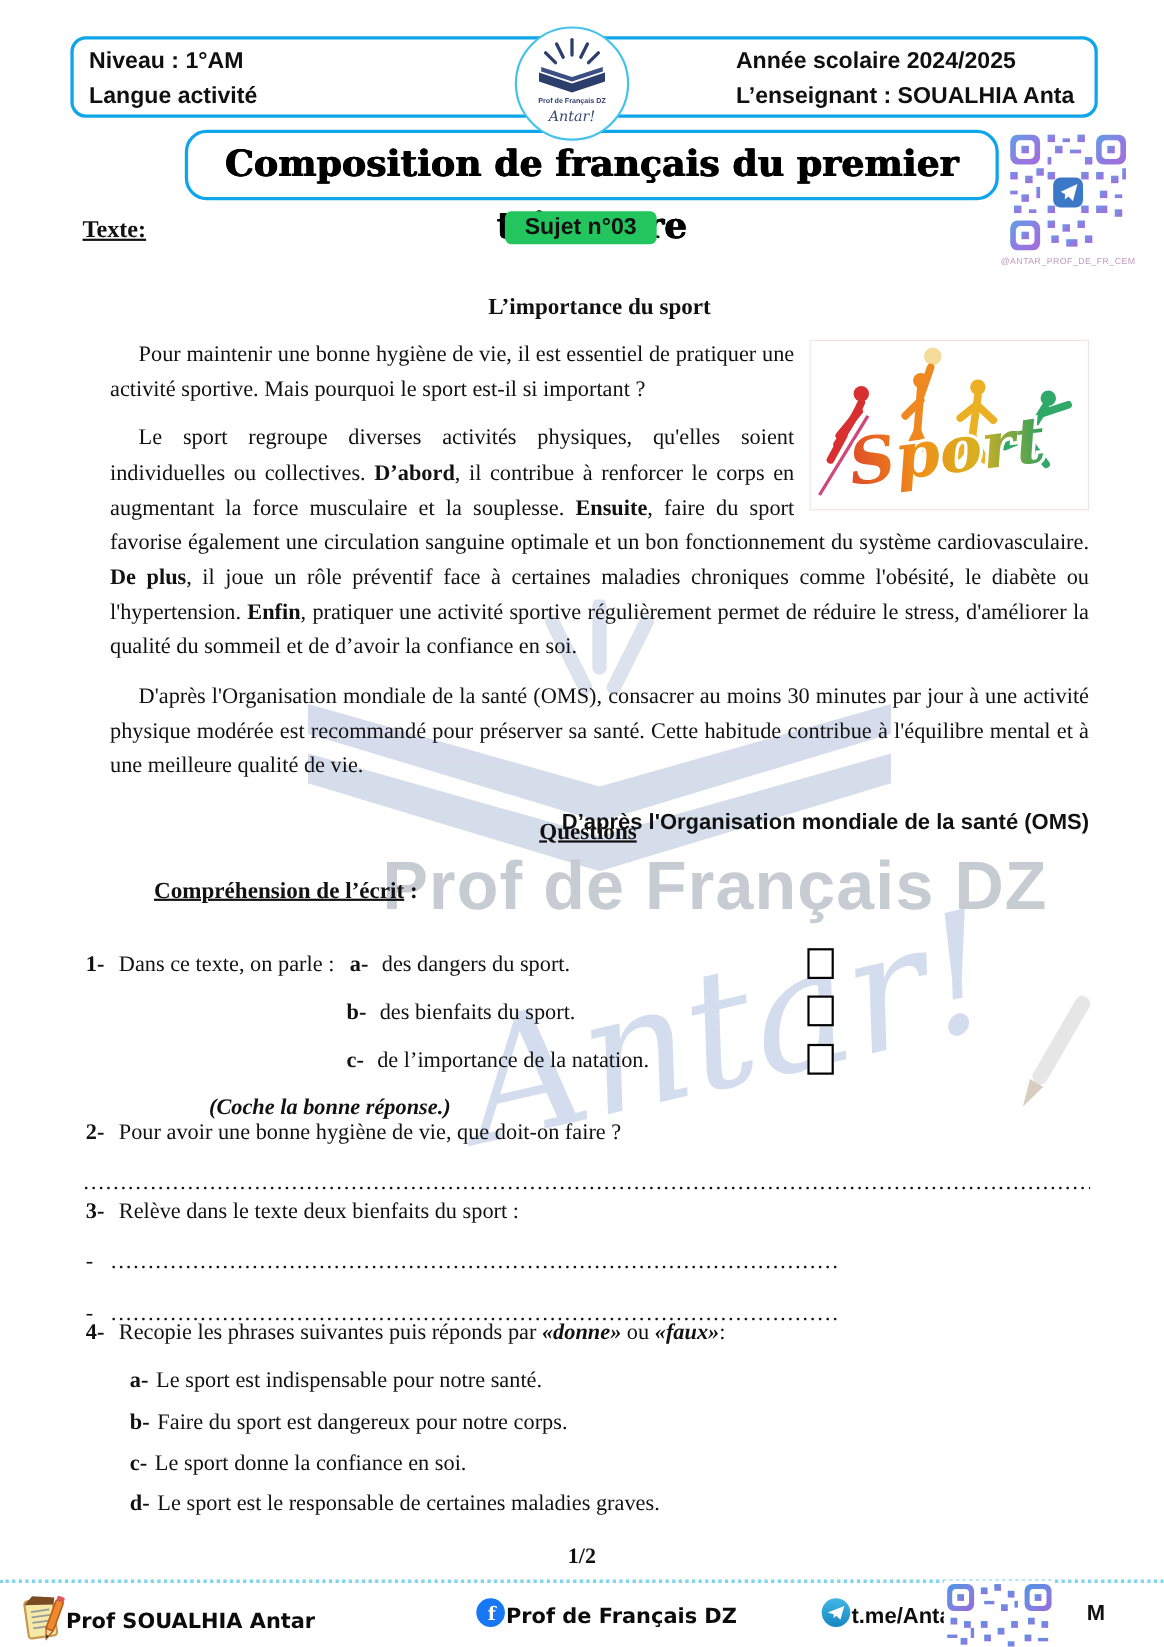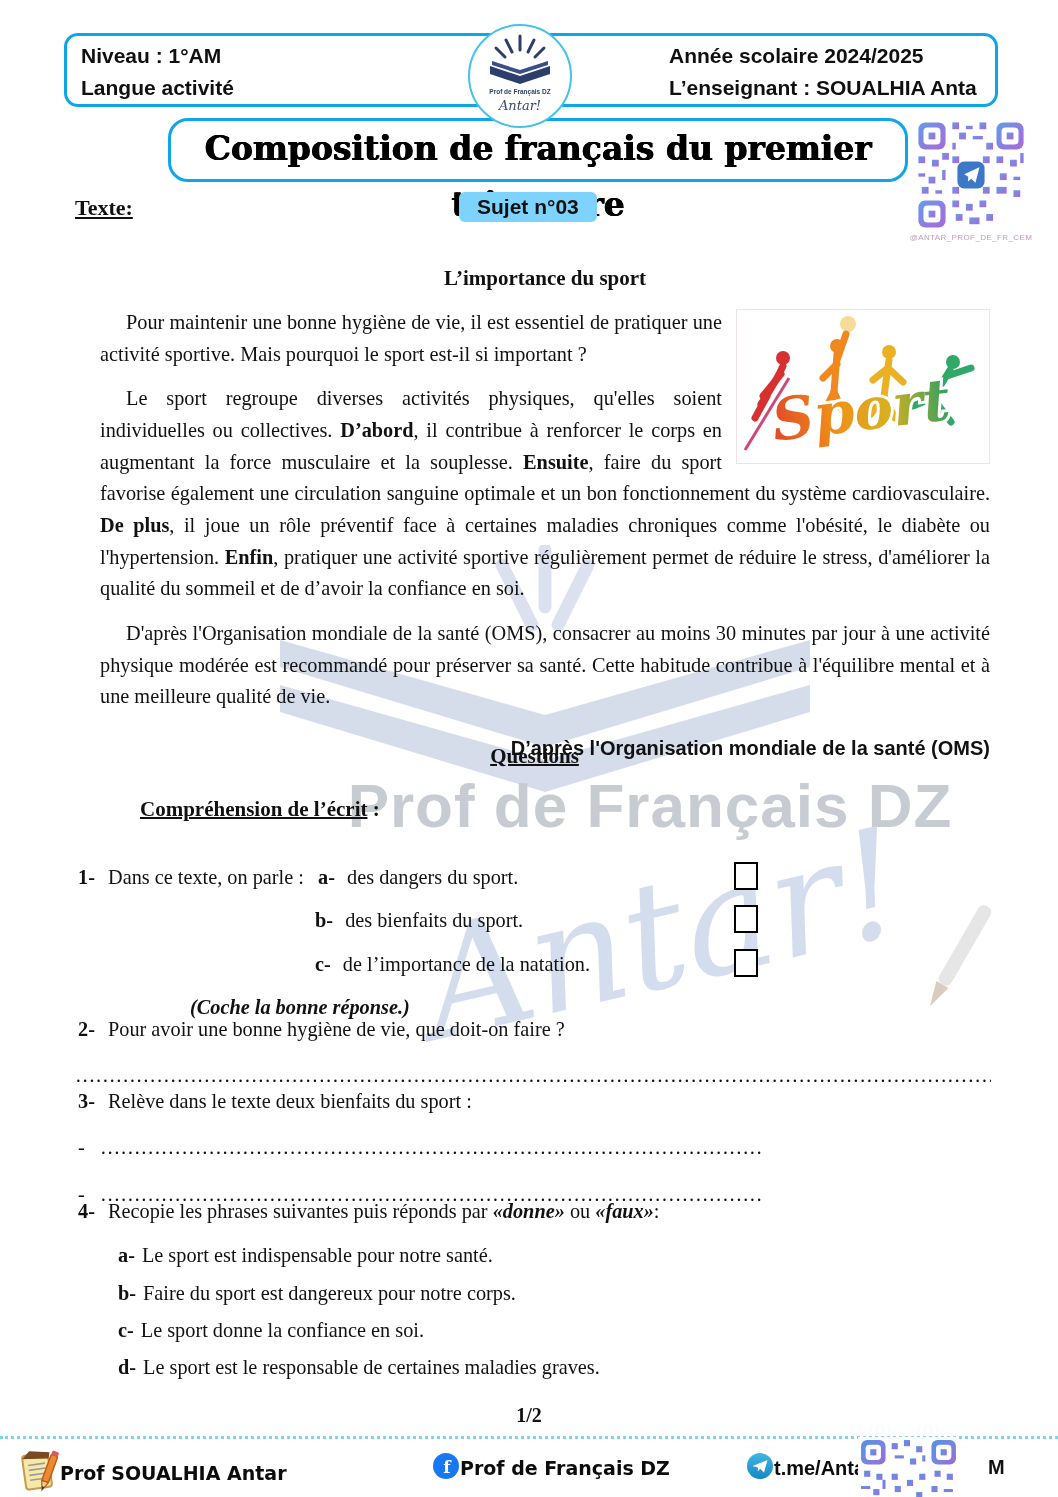--- a/index.html
+++ b/index.html
@@ -25,21 +25,21 @@
                 font-family:"DejaVu Serif",serif;font-weight:bold;font-size:33px;
                 color:#000;text-shadow:0.7px 0 #000,-0.3px 0 #000;}
   
   #qr-top{position:absolute;left:915px;top:119px;width:112px;height:112px;z-index:2;}
   #qr-top-caption{position:absolute;left:903px;top:233px;width:136px;text-align:center;
                   font-family:"Liberation Sans",sans-serif;font-size:8px;color:#c29ac0;
                   letter-spacing:.4px;z-index:2;}
   
   #texte-label{position:absolute;left:75px;top:195px;font-weight:bold;font-size:22px;
                text-decoration:underline;z-index:2;}
-  #sujet-chip{position:absolute;left:459px;top:192px;padding:3px 18px;background:#7dd3fc;
+  #sujet-chip{position:absolute;left:459px;top:192px;padding:3px 18px;background:#22c55e;
               border-radius:6px;font-family:"Liberation Sans",sans-serif;font-weight:bold;
               font-size:21px;z-index:2;}
   
   #reading{position:absolute;left:100px;right:68px;top:266px;z-index:2;font-size:20.3px;}
   #reading h3{margin:0 0 16px 0;text-align:center;font-size:21px;font-weight:bold;}
   #reading p{margin:0 0 13px 0;text-align:justify;line-height:1.56;text-indent:26px;}
   #sport-figure{float:right;width:252px;height:153px;margin:2px 0 10px 14px;
                 border:1px solid #f3e2e2;background:#fff;}
   #source-line{margin-top:24px;text-align:right;font-family:"Liberation Sans",sans-serif;
                font-weight:bold;font-size:20px;text-indent:0;}

